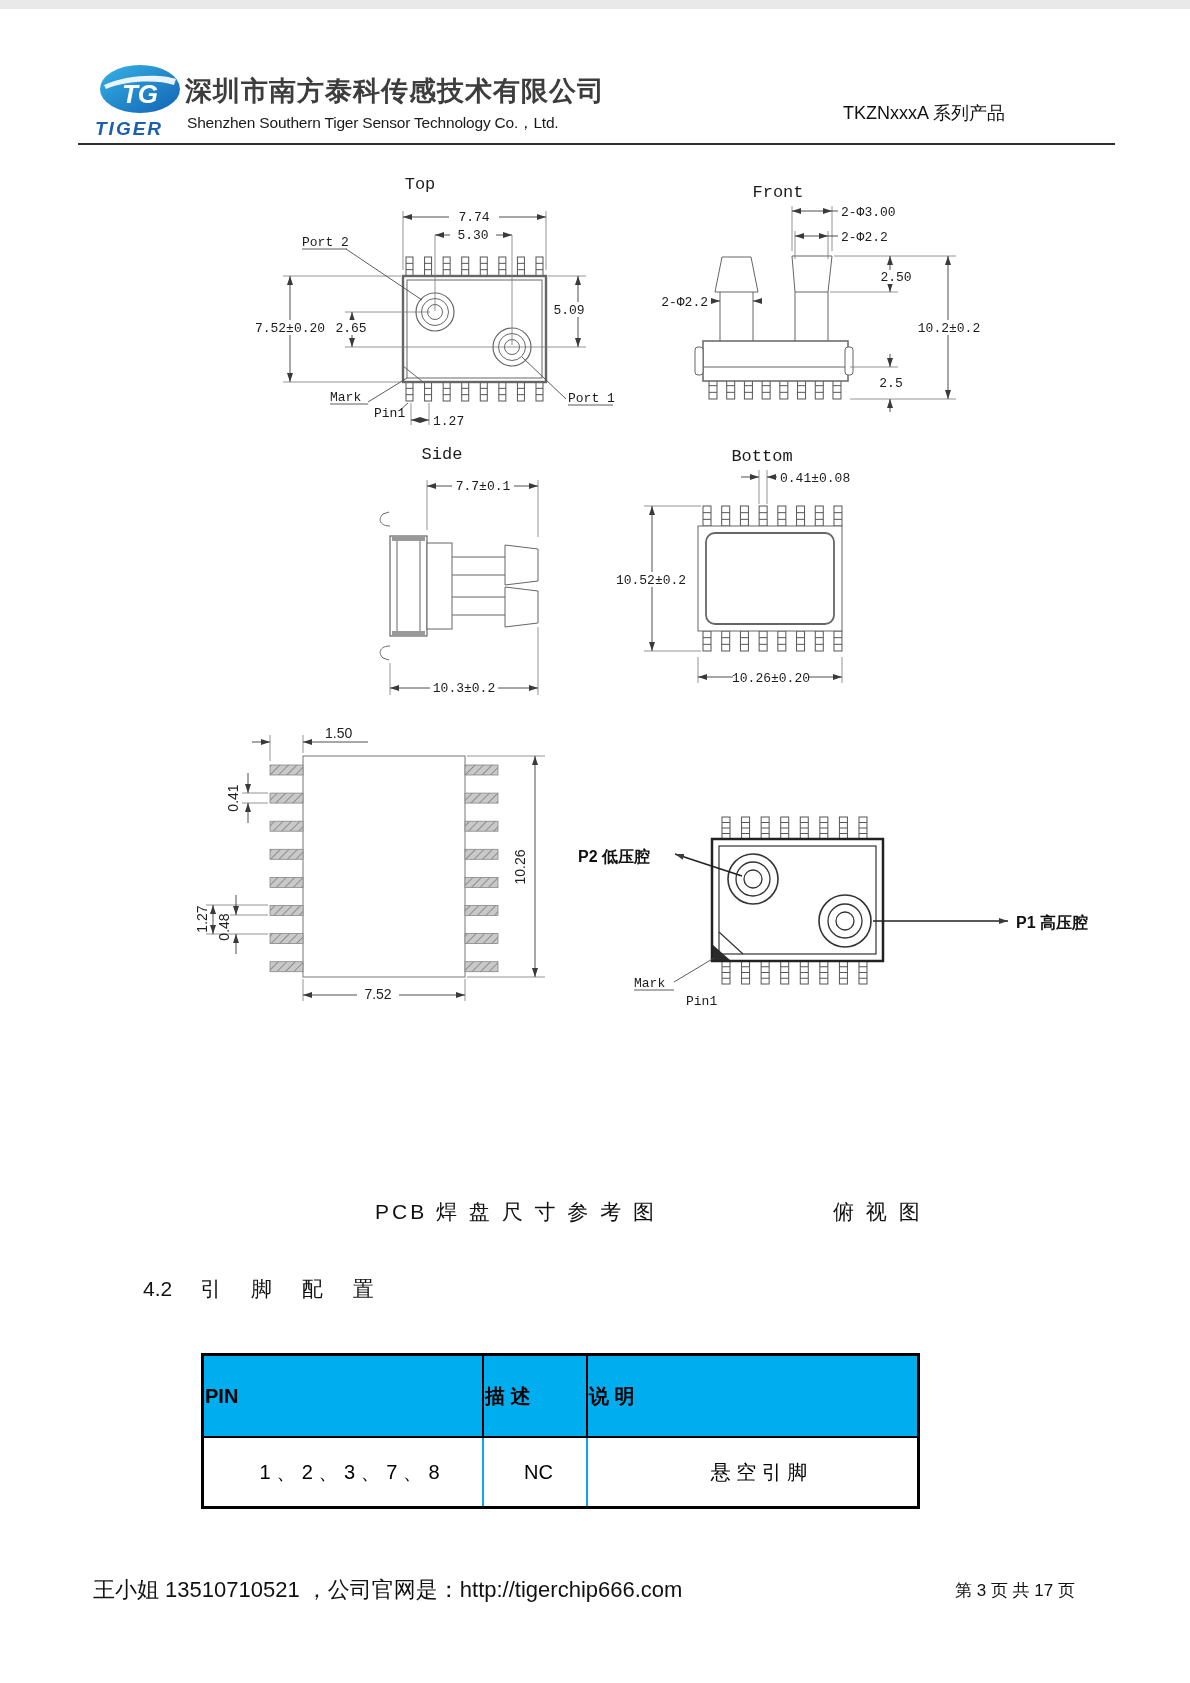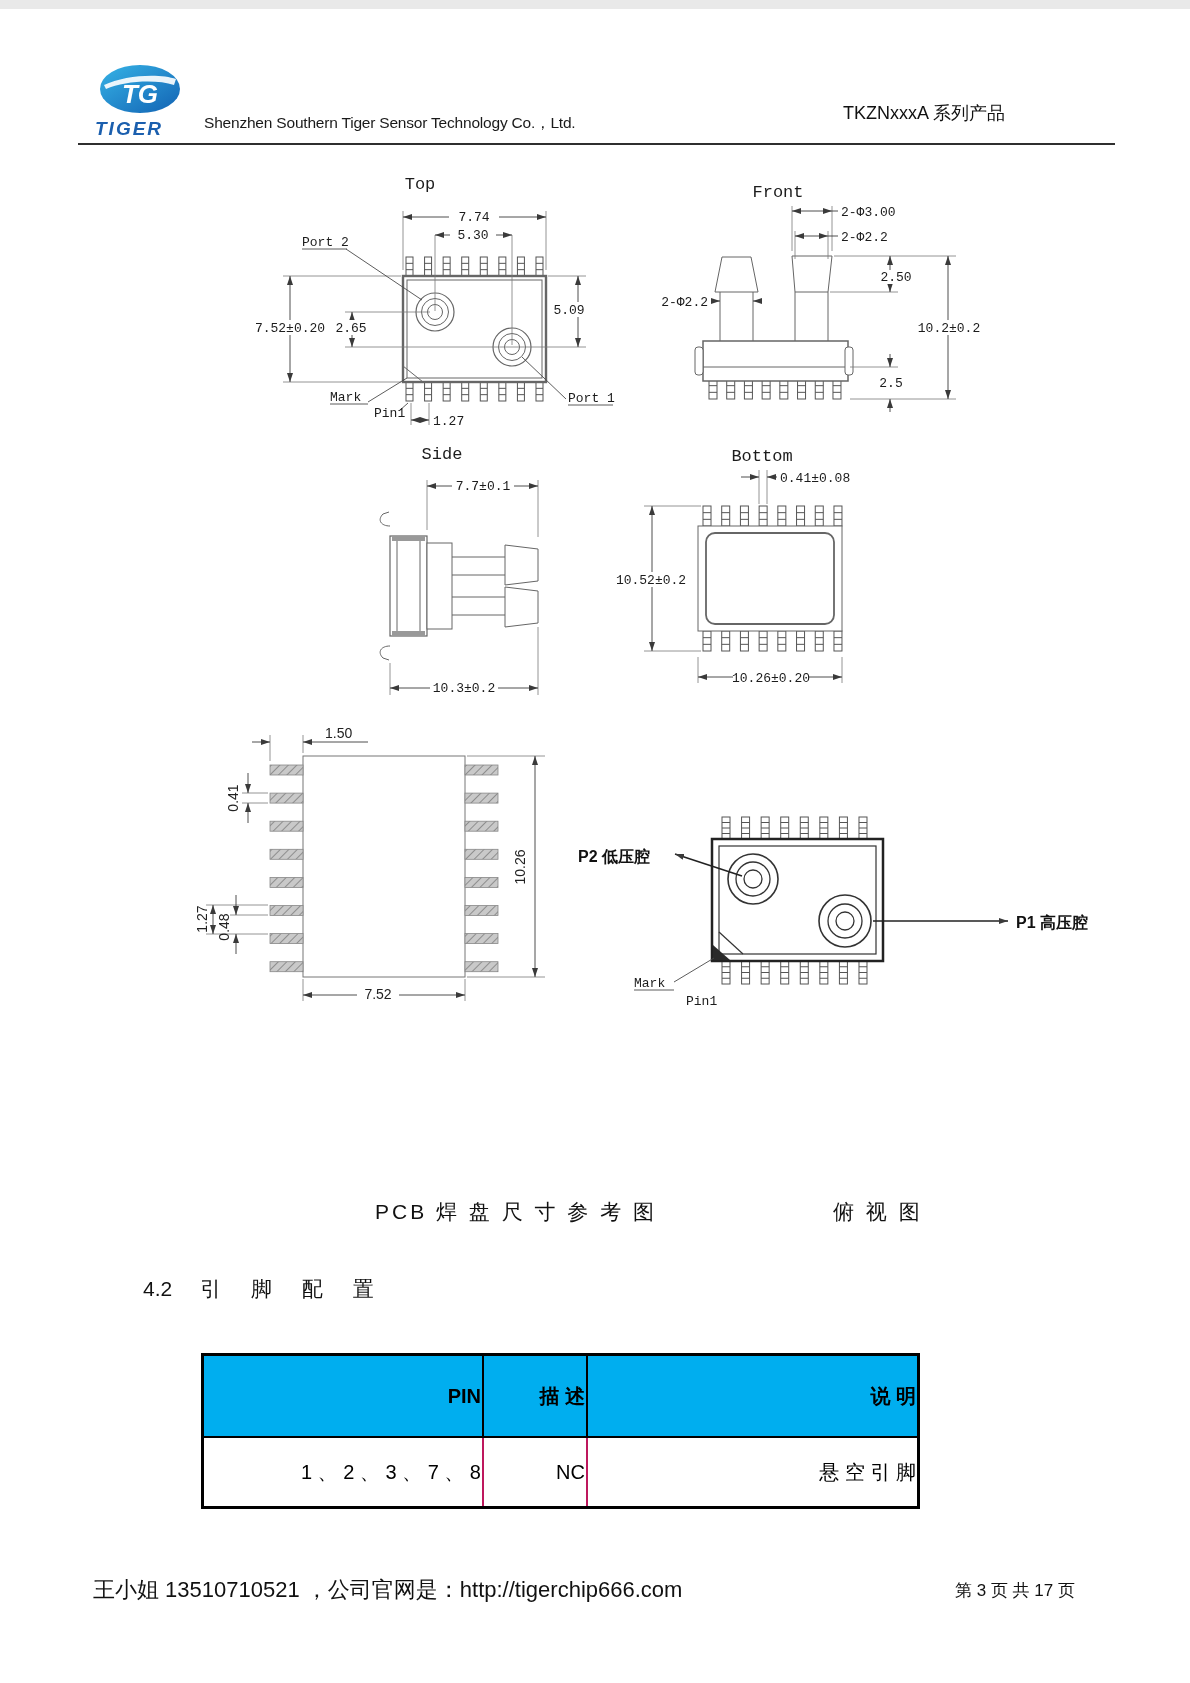--- a/index.html
+++ b/index.html
@@ -1,21 +1,21 @@
 <!DOCTYPE html>
 <html><head>
 <meta charset="utf-8">
 <style>
   html,body { margin:0; padding:0; background:#e9e9e9; }
   .page { position:relative; width:1190px; height:1683px; margin:9px auto; background:#ffffff;
           font-family:"Liberation Sans", sans-serif; overflow:hidden; }
   .abs { position:absolute; }
   
   .co-cn { position:absolute; left:185px; top:64px; font-size:27px; font-weight:bold; color:#3d3d3d; letter-spacing:1px; }
-  .co-en { position:absolute; left:204px; top:104px; font-size:15.5px; color:#1a1a1a; letter-spacing:-0.2px; }
+  .co-en { position:absolute; left:187px; top:104px; font-size:15.5px; color:#1a1a1a; letter-spacing:-0.2px; }
   .prod  { position:absolute; left:843px; top:92px; font-size:18px; color:#111; }
   .hr    { position:absolute; left:78px; top:134px; width:1037px; height:2px; background:#2f2f2f; }
   
   svg.draw { position:absolute; left:0; top:0; pointer-events:none; }
   .pk  { stroke:#666; fill:#fff; }
   .pkl { stroke:#666; fill:none; }
   .ext { stroke:#7a7a7a; stroke-width:0.8; fill:none; }
   .dim { stroke:#3a3a3a; stroke-width:0.9; fill:none; }
   .ldr { stroke:#4a4a4a; stroke-width:0.9; fill:none; }
   .tbg { fill:#ffffff; }
@@ -23,22 +23,22 @@
   text.cadt { font-family:"Liberation Mono","DejaVu Sans Mono",monospace; font-size:17px; fill:#1c1c1c; }
   text.sdim { font-family:"Liberation Sans",sans-serif; font-size:14px; fill:#222; }
   text.plabel { font-family:"Liberation Sans",sans-serif; font-size:16px; font-weight:bold; fill:#111; }
   text.tiger { font-family:"Liberation Sans",sans-serif; font-size:19px; font-weight:bold; font-style:italic; fill:#1b5fae; letter-spacing:2px; }
   
   .cap { position:absolute; font-size:21px; color:#111; letter-spacing:3px; }
   .sec { position:absolute; left:143px; top:1266px; font-size:21px; font-weight:normal; color:#111; }
   .sec-t { margin-left:28px; letter-spacing:12px; }
   
   table.pin-table { position:absolute; left:201px; top:1344px; width:719px; border-collapse:collapse; border:3px solid #000; table-layout:fixed; }
-  table.pin-table th { background:#00AEEF; height:78px; border:2px solid #000; font-size:20px; font-weight:bold; color:#000; text-align:right; }
-  table.pin-table td { height:66px; border:2px solid #be185d; font-size:20px; color:#000; text-align:right; padding-left:14px; }
+  table.pin-table th { background:#00AEEF; height:78px; border:2px solid #000; font-size:20px; font-weight:bold; color:#000; text-align:left; }
+  table.pin-table td { height:66px; border:2px solid #0ea5e9; font-size:20px; color:#000; text-align:center; padding-left:14px; }
   table.pin-table td.c2 { padding-left:8px; }
   
   .footer-contact { position:absolute; left:93px; top:1566px; font-size:22px; color:#111; }
   .footer-page { position:absolute; left:955px; top:1570px; font-size:17px; color:#111; }
 </style>
 </head>
 <body>
 
 <div class="page">
 
@@ -47,20 +47,21 @@
       <linearGradient id="lg" x1="0" y1="0" x2="1" y2="1">
         <stop offset="0" stop-color="#36b3e6"></stop>
           <stop offset="1" stop-color="#1262b3"></stop>
       </linearGradient>
     </defs>
     <ellipse cx="50" cy="28" rx="40" ry="24" fill="url(#lg)"></ellipse>
     <path d="M14,24 C34,14 70,12 86,18 L84,24 C66,18 34,20 16,28 Z" fill="#ffffff" opacity="0.9"></path>
     <text x="50" y="42" text-anchor="middle" font-size="26" font-weight="bold" font-style="italic" fill="#ffffff">TG</text>
     <text x="5" y="74" class="tiger">TIGER</text>
   </svg>
+  <div class="co-cn">深圳市南方泰科传感技术有限公司</div>
   <div class="co-en">Shenzhen Southern Tiger Sensor Technology Co.，Ltd.</div>
   <div class="prod">TKZNxxxA 系列产品</div>
   <div class="hr"></div>
 
   <svg class="draw" width="1190" height="1030" viewBox="0 0 1190 1030">
     <defs>
       <marker id="ah" viewBox="0 0 9 6" markerWidth="9" markerHeight="6" refX="9" refY="3" orient="auto-start-reverse" markerUnits="userSpaceOnUse">
         <path d="M0,0 L9,3 L0,6 z" fill="#3a3a3a"></path>
       </marker>
       <pattern id="hatch" width="6" height="6" patternUnits="userSpaceOnUse" patternTransform="rotate(45)">

